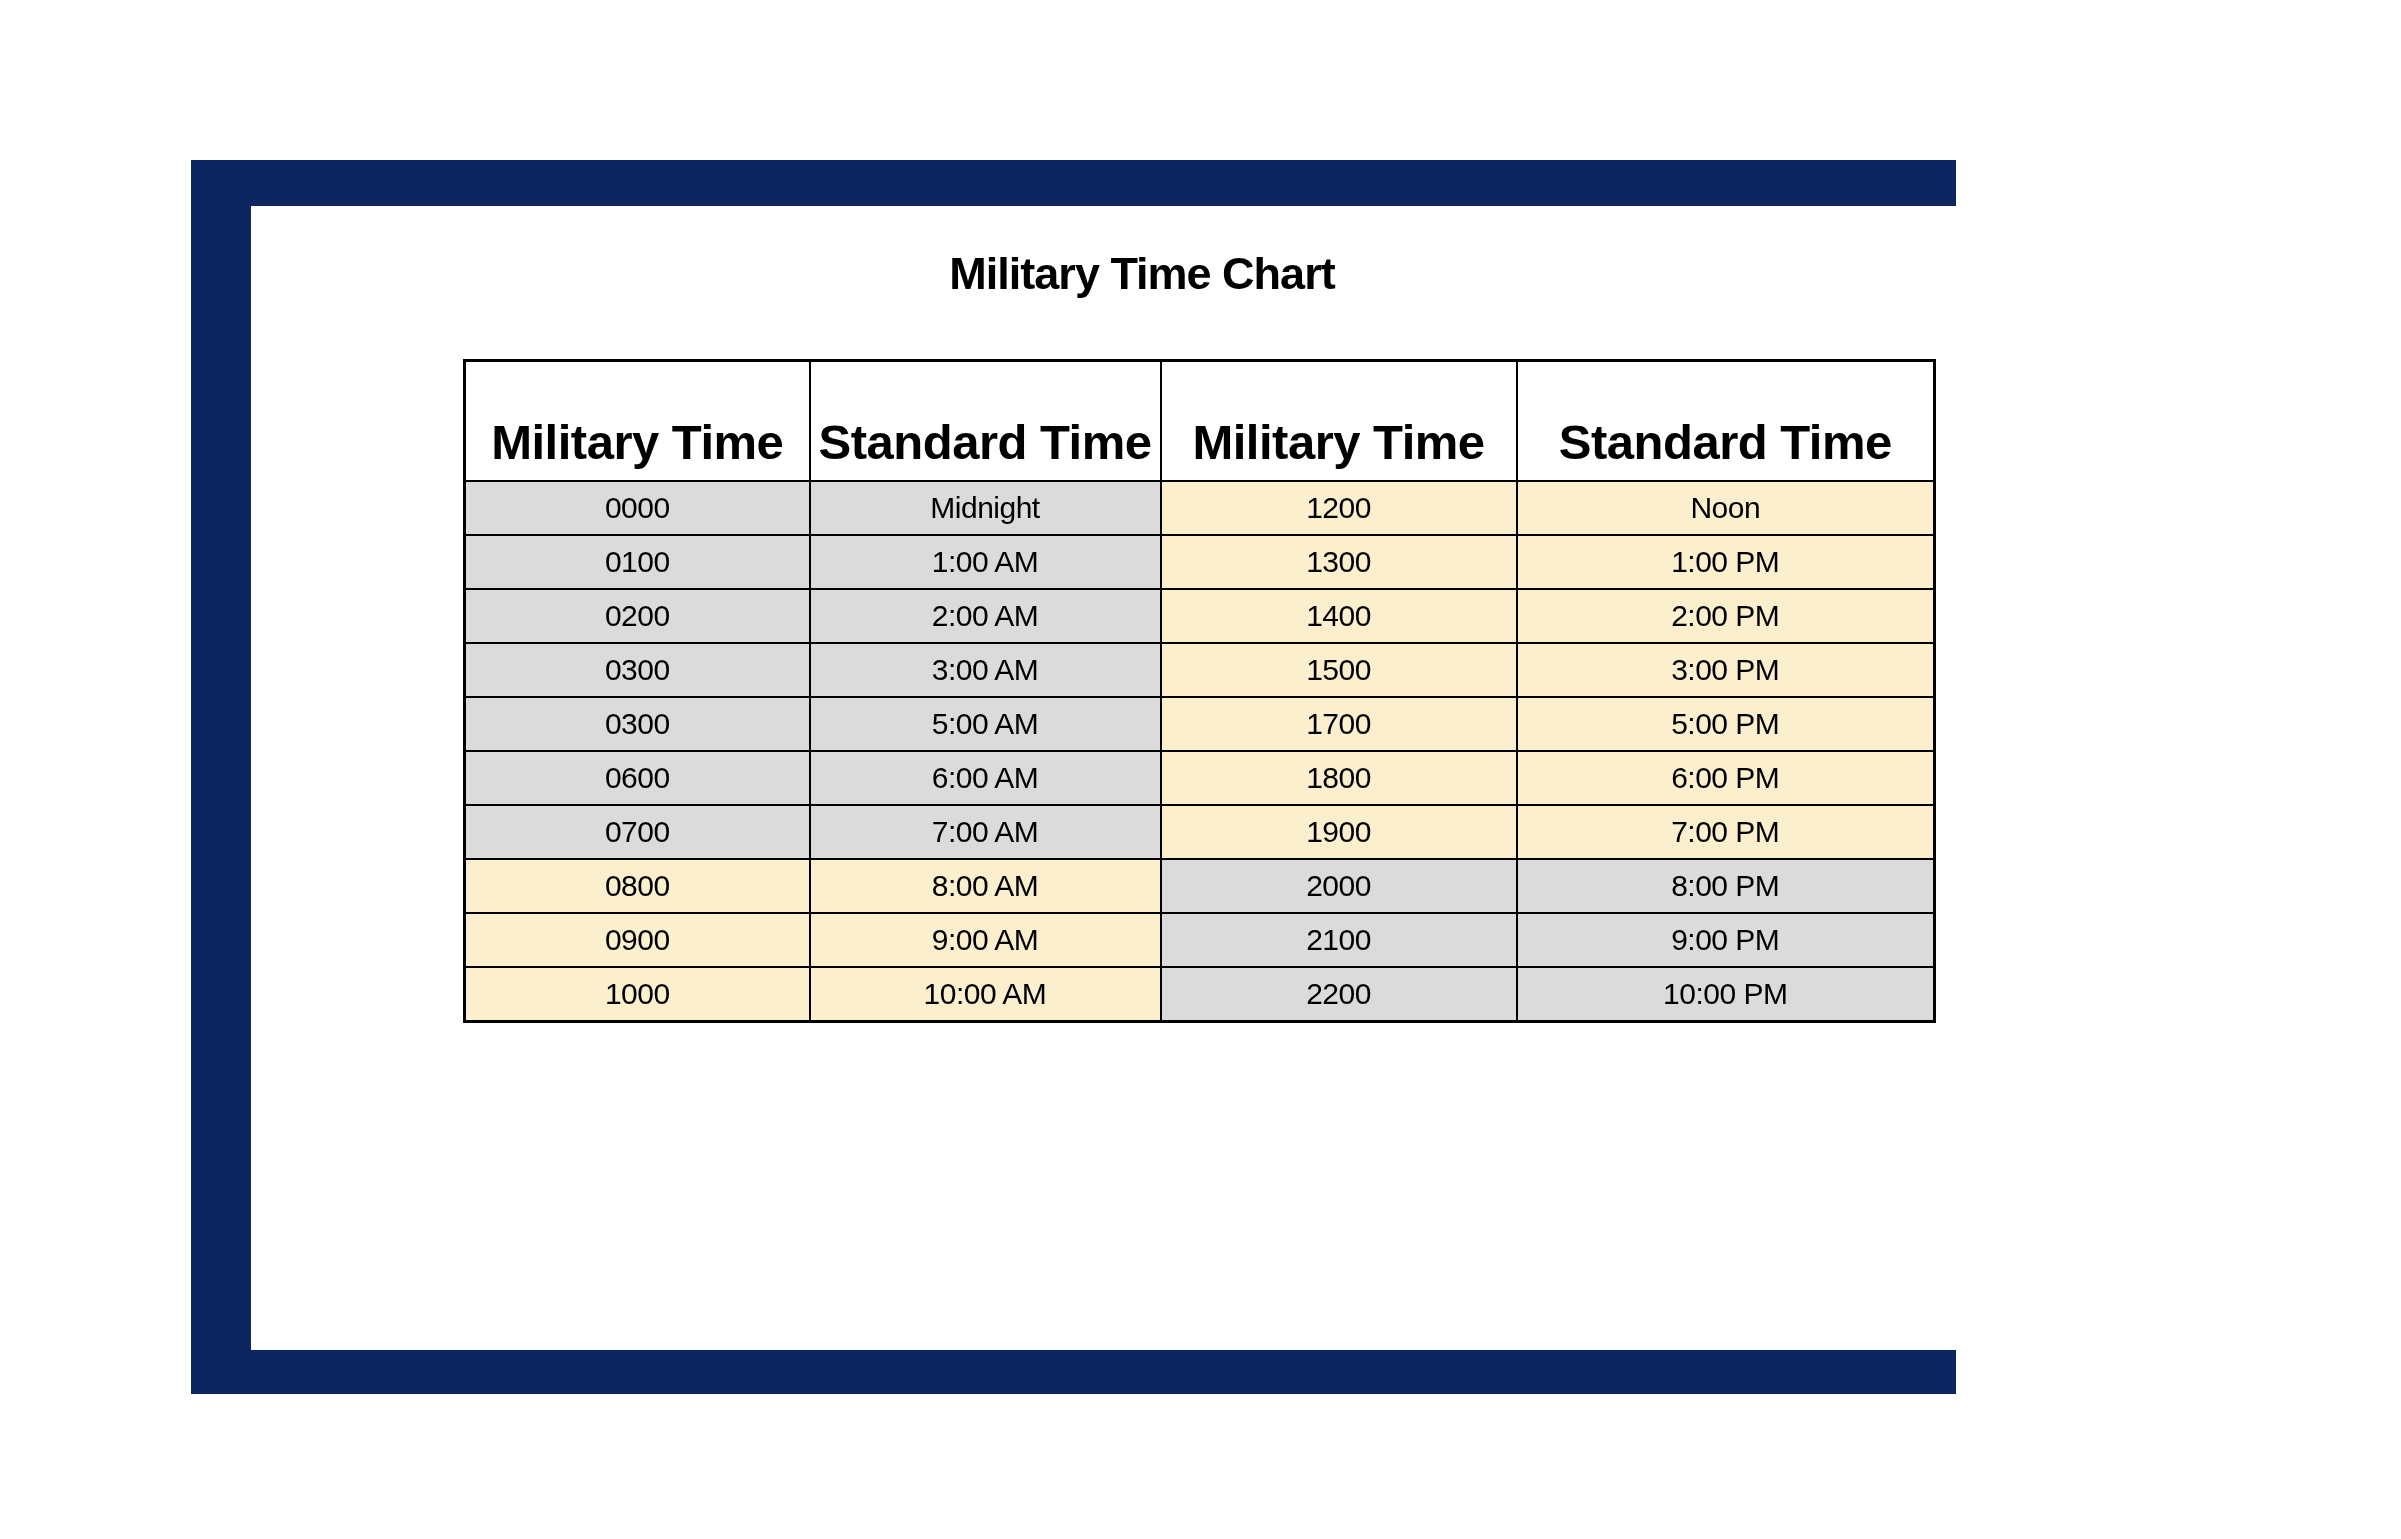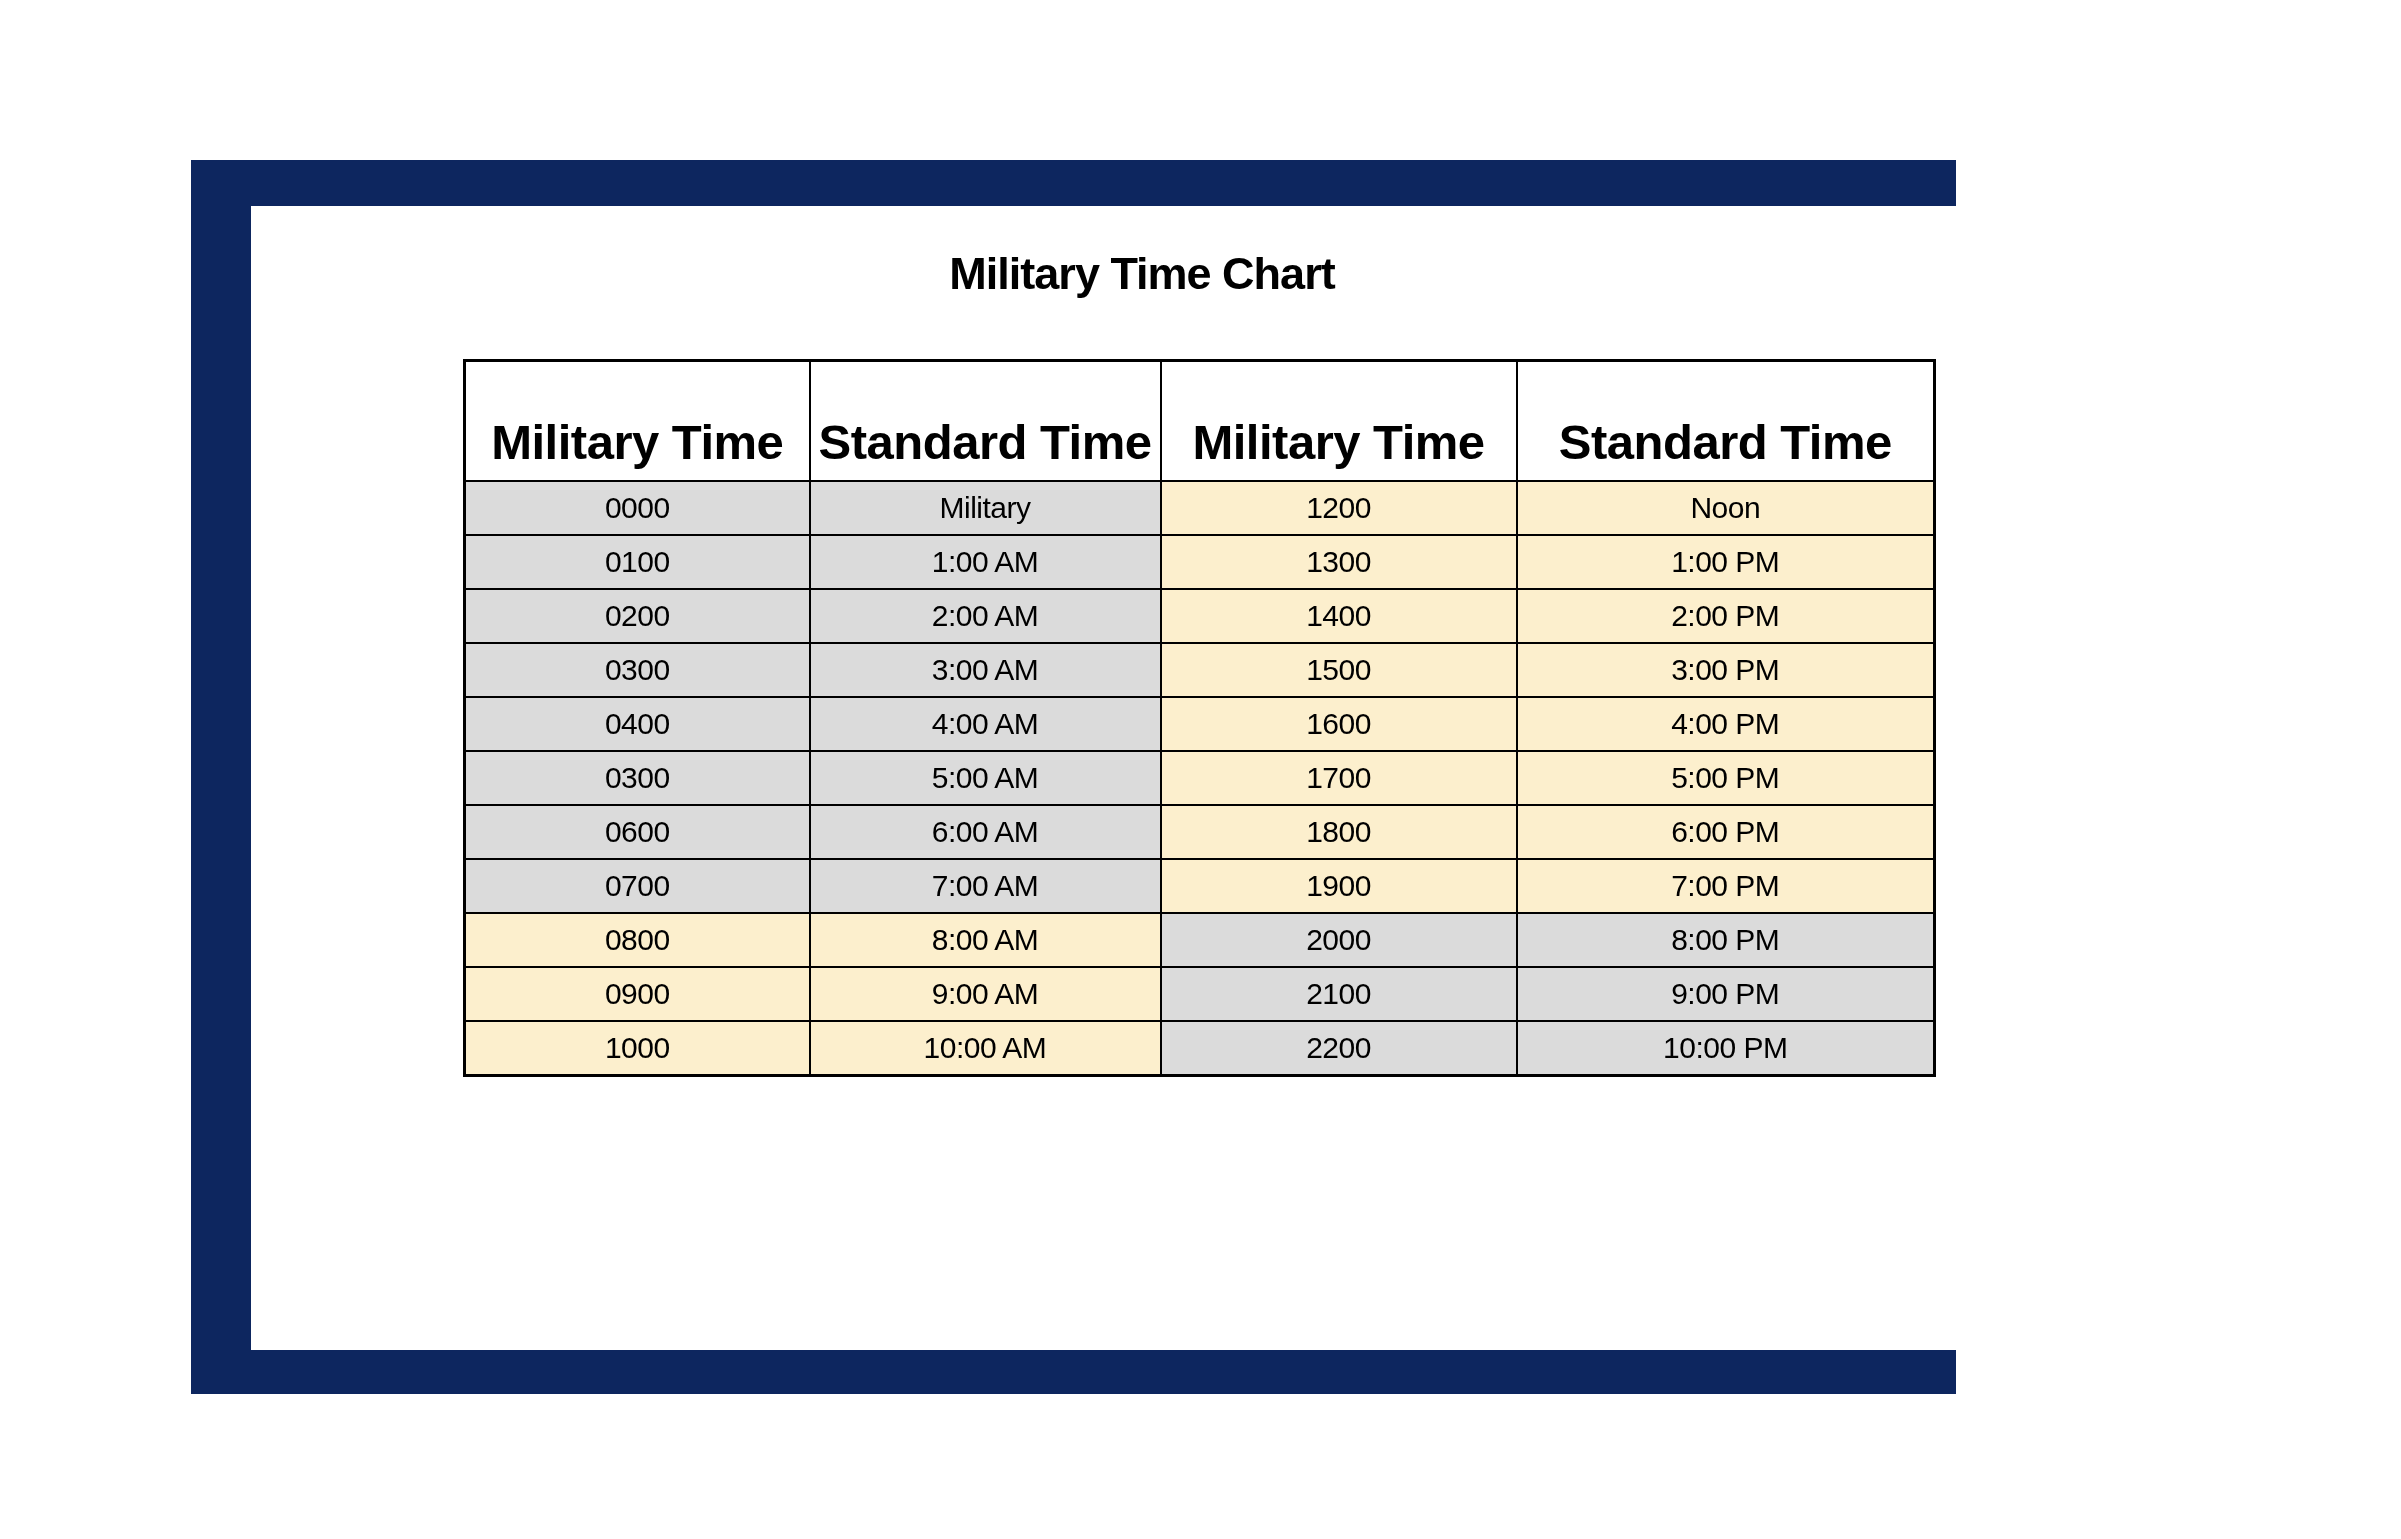--- a/index.html
+++ b/index.html
@@ -105,47 +105,41 @@
       <tr>
         <th>Military Time</th>
         <th>Standard Time</th>
         <th>Military Time</th>
         <th>Standard Time</th>
       </tr>
     </thead>
     <tbody>
       <tr class="half1">
         <td>0000</td>
-        <td>Military</td>
+        <td>Midnight</td>
         <td>1200</td>
         <td>Noon</td>
       </tr>
       <tr class="half1">
         <td>0100</td>
         <td>1:00 AM</td>
         <td>1300</td>
         <td>1:00 PM</td>
       </tr>
       <tr class="half1">
         <td>0200</td>
         <td>2:00 AM</td>
         <td>1400</td>
         <td>2:00 PM</td>
       </tr>
       <tr class="half1">
         <td>0300</td>
         <td>3:00 AM</td>
         <td>1500</td>
         <td>3:00 PM</td>
-      </tr>
-      <tr class="half1">
-        <td>0400</td>
-        <td>4:00 AM</td>
-        <td>1600</td>
-        <td>4:00 PM</td>
       </tr>
       <tr class="half1">
         <td>0300</td>
         <td>5:00 AM</td>
         <td>1700</td>
         <td>5:00 PM</td>
       </tr>
       <tr class="half1">
         <td>0600</td>
         <td>6:00 AM</td>

